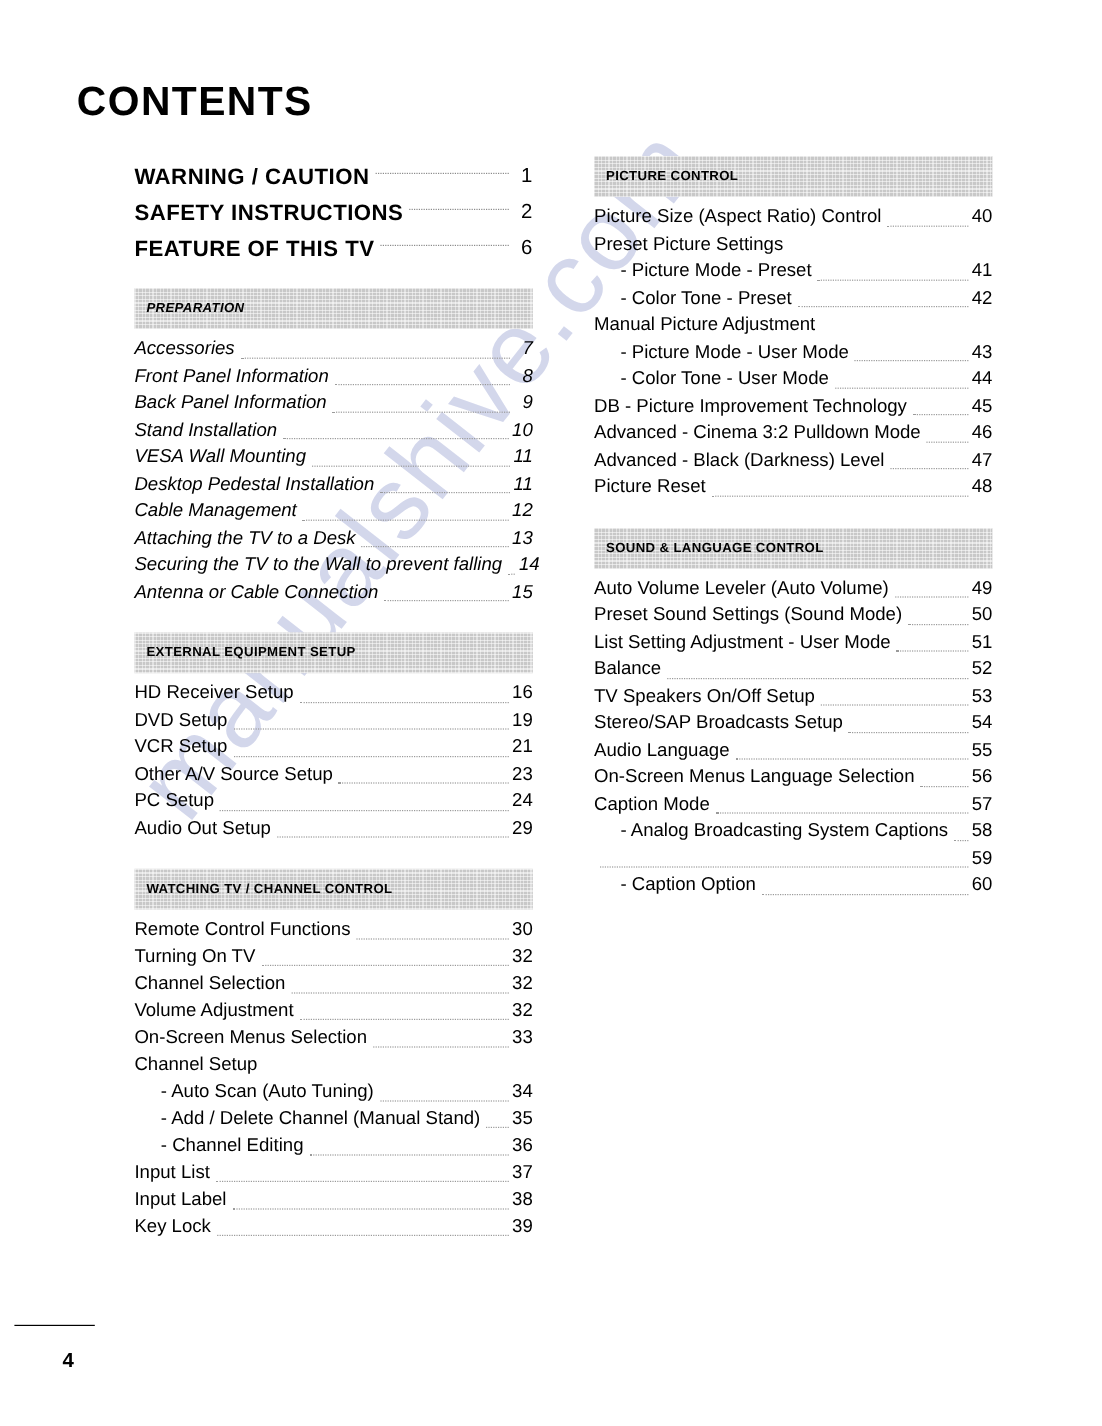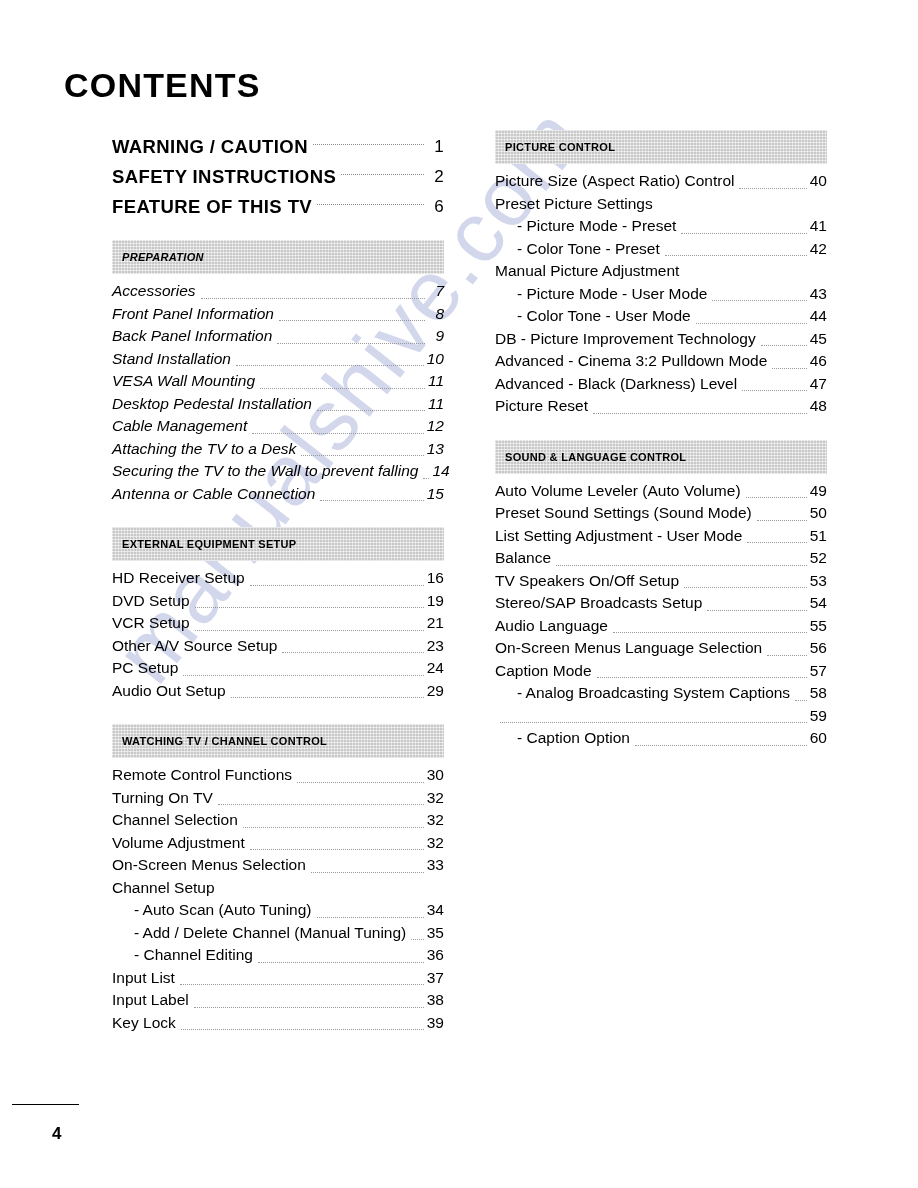--- a/index.html
+++ b/index.html
@@ -321,21 +321,21 @@
             </div>
             <div class="toc-row nopage">
               <span class="label">Channel Setup</span>
             </div>
             <div class="toc-row sub">
               <span class="label">- Auto Scan (Auto Tuning)</span>
               <span class="dots"></span>
               <span class="pageno">34</span>
             </div>
             <div class="toc-row sub">
-              <span class="label">- Add / Delete Channel (Manual Tuning)</span>
+              <span class="label">- Add / Delete Channel (Manual Stand)</span>
               <span class="dots"></span>
               <span class="pageno">35</span>
             </div>
             <div class="toc-row sub">
               <span class="label">- Channel Editing</span>
               <span class="dots"></span>
               <span class="pageno">36</span>
             </div>
             <div class="toc-row">
               <span class="label">Input List</span>

